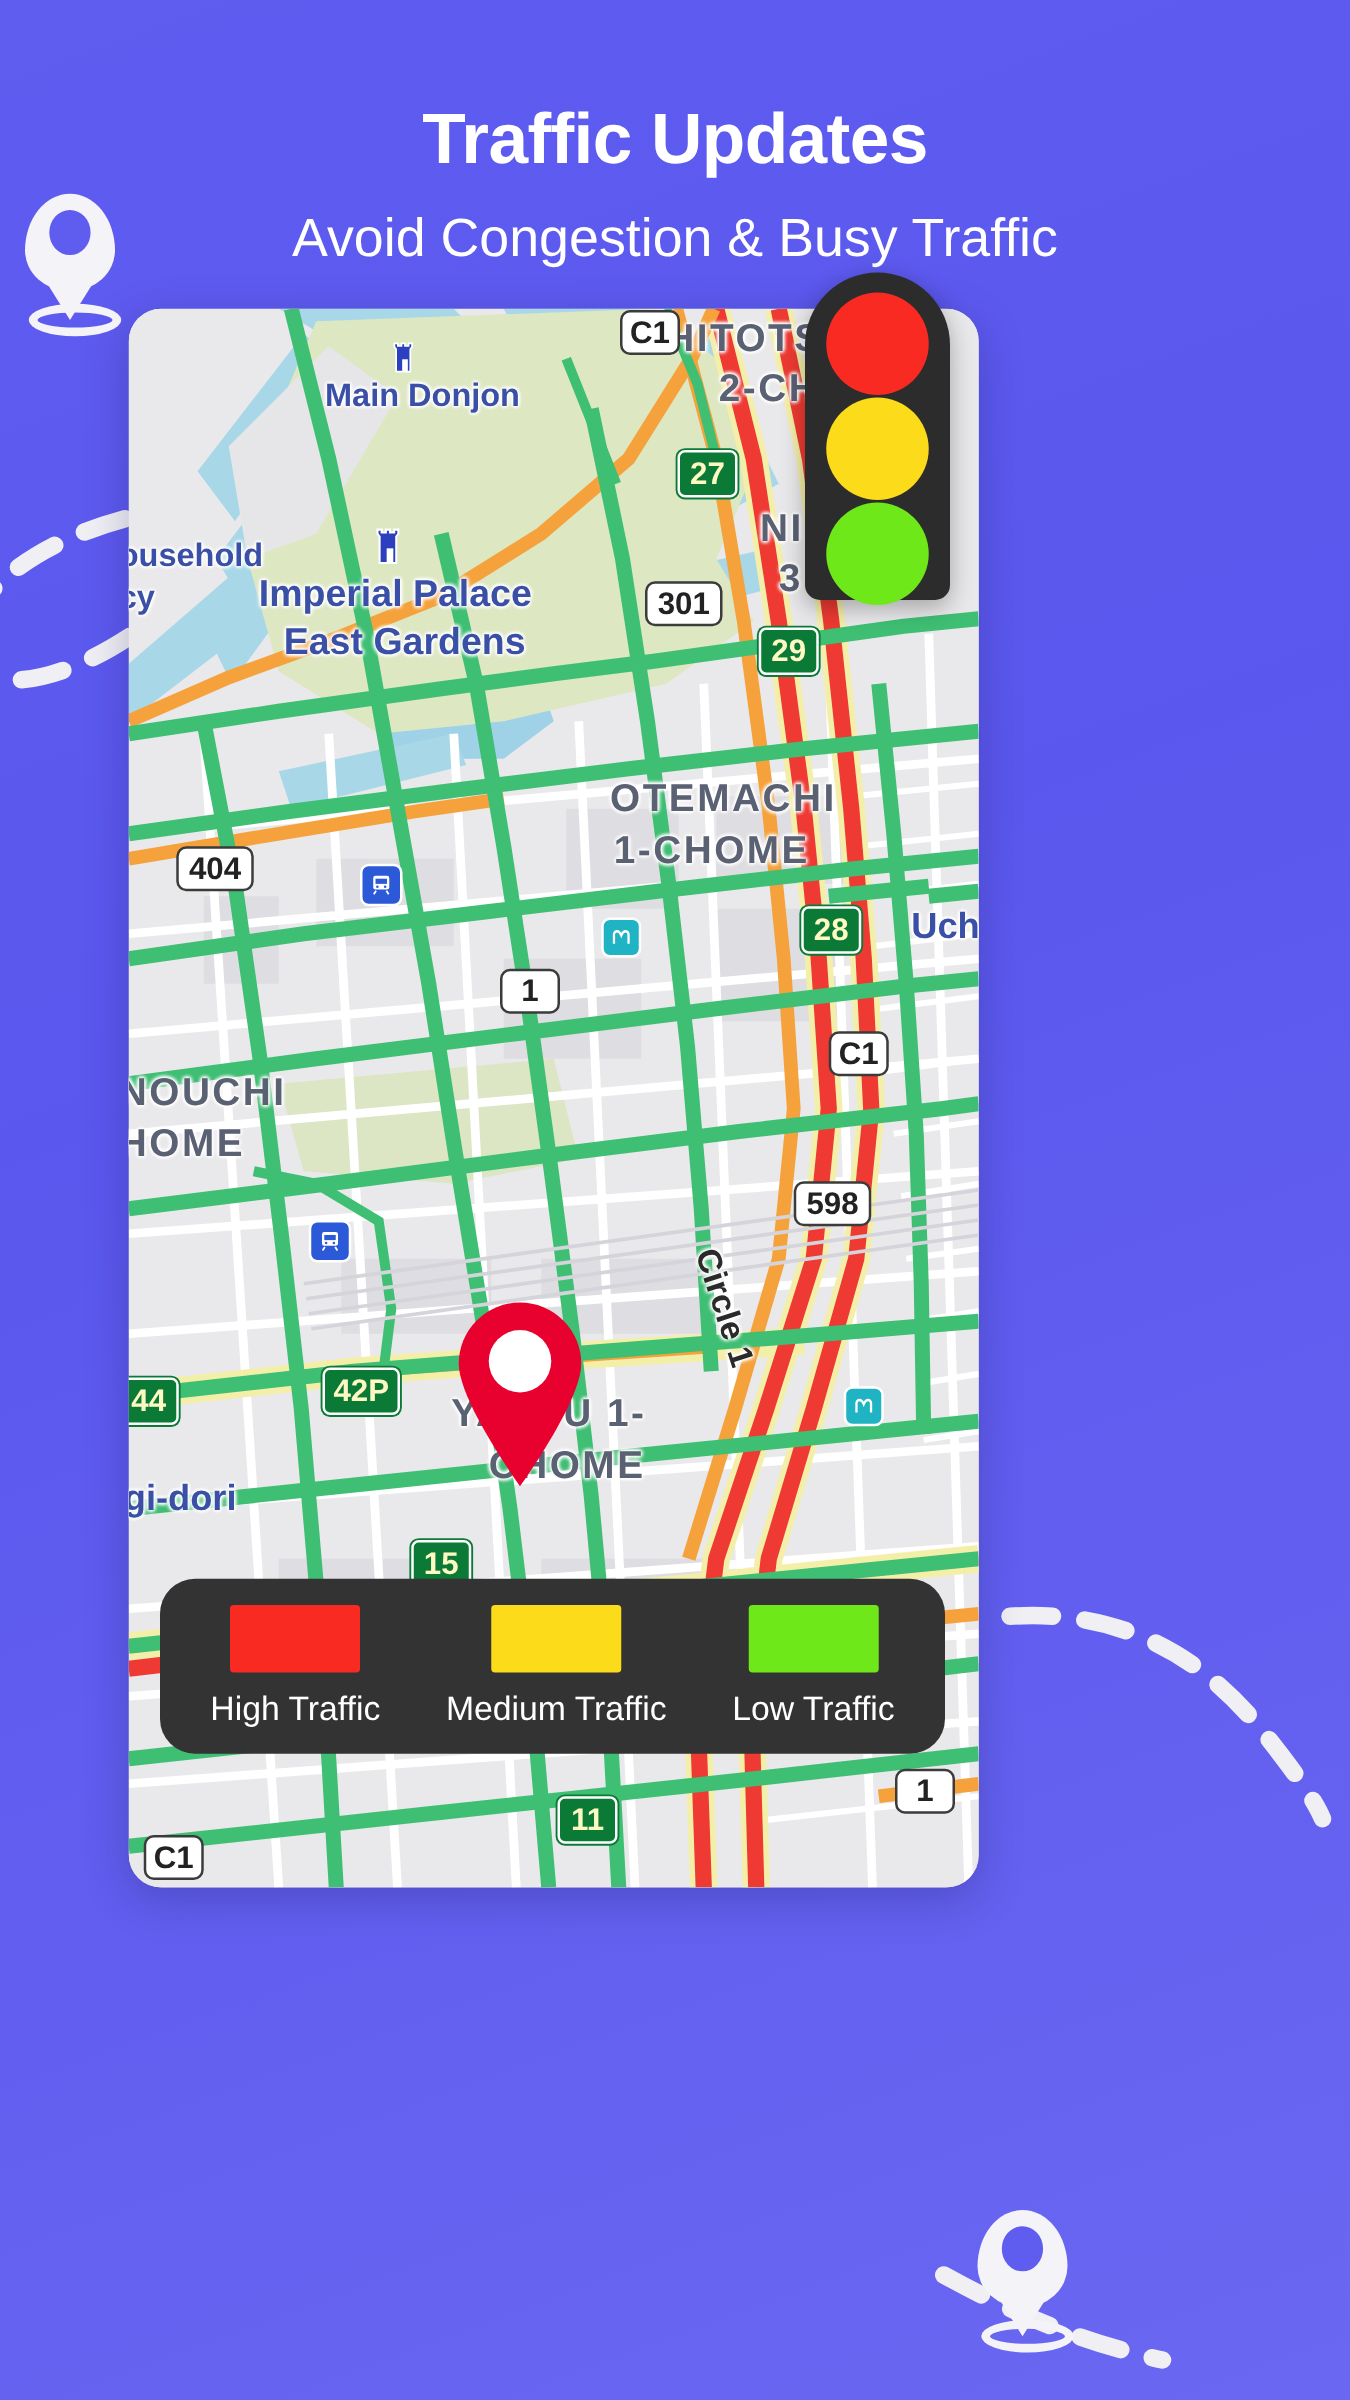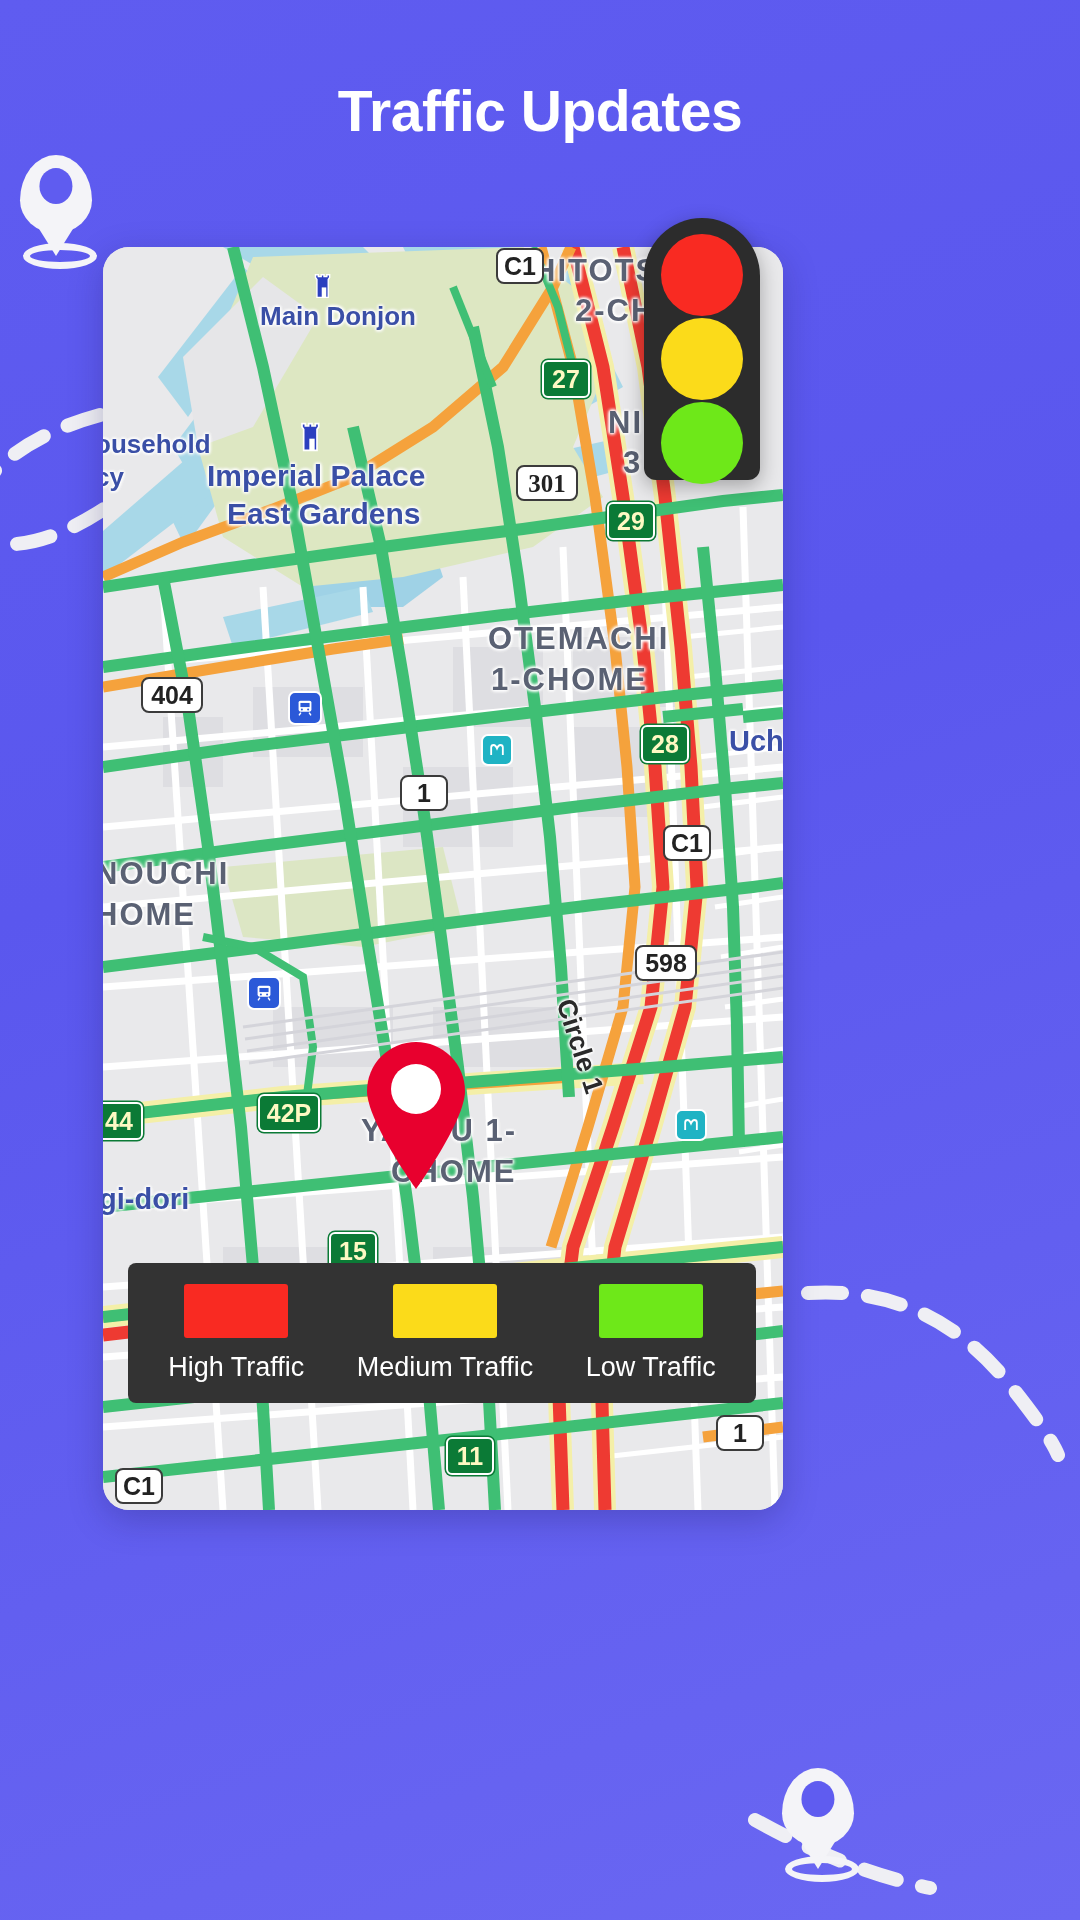--- a/index.html
+++ b/index.html
@@ -90,34 +90,35 @@
     box-shadow:0 6px 20px rgba(0,0,0,0.3);
   }
   .tlamp { position:absolute; left:50%; transform:translateX(-50%); width:82px; height:82px; border-radius:50%; }
   .tlamp.red { top:16px; }
   .tlamp.yellow { top:100px; }
   .tlamp.green { top:184px; }
 
   
   .legend {
     position:absolute; left:128px; top:1263px; width:628px; height:140px;
-    background:#333333; border-radius:8px; z-index:70;
+    background:#333333; border-radius:28px; z-index:70;
     display:flex; align-items:center; justify-content:space-around; padding:0 14px;
   }
   .leg-item { display:flex; flex-direction:column; align-items:center; gap:14px; }
   .leg-sw { width:104px; height:54px; border-radius:3px; }
   .leg-lbl { color:#ffffff; font-size:27px; font-weight:400; }
 </style>
 </head>
 <body>
 
 <div id="root">
 
   <div class="hdr">
     <div class="hdr-title">Traffic Updates</div>
+    <div class="hdr-sub">Avoid Congestion &amp; Busy Traffic</div>
   </div>
 
   <svg class="dash-svg" style="left:-40px;top:380px;width:260px;height:200px;">
     <path class="dash-path" d="M 0 150 Q 60 190 160 118 Q 215 78 230 20" stroke-dasharray="34 26"></path>
   </svg>
   <svg class="dash-svg" style="left:-50px;top:415px;width:170px;height:130px;">
     <path class="dash-path" d="M 150 0 Q 40 30 10 110" stroke-dasharray="34 26"></path>
   </svg>
   <svg class="dash-svg" style="left:800px;top:1255px;width:300px;height:200px;">
     <path class="dash-path" d="M 8 38 Q 130 30 210 130 Q 250 180 258 200" stroke-dasharray="34 26"></path>
@@ -341,21 +342,21 @@
           <div class="mlabel grey" style="left: 430px; top: 6px; font-size: 31px;">HITOTS</div>
           <div class="mlabel grey" style="left: 472px; top: 46px; font-size: 31px;">2-CH</div>
           <div class="mlabel grey" style="left: 505px; top: 158px; font-size: 31px;">NI</div>
           <div class="mlabel grey" style="left: 520px; top: 198px; font-size: 31px;">3</div>
           <div class="mlabel " style="color: rgb(42, 42, 42); transform: rotate(72deg); transform-origin: left top; font-weight: 700; left: 476px; top: 748px; font-size: 27px;">Circle 1</div>
         </div>
 
       <div id="map-shields">
           <div class="shield white" style="left: 393px; top: 1px; width: 48px; height: 36px; font-size: 25px;">C1</div>
           <div class="shield green" style="left: 439px; top: 113px; width: 48px; height: 38px; font-size: 25px;">27</div>
-          <div class="shield white" style="left: 413px; top: 218px; width: 62px; height: 36px; font-size: 25px; font-family: Liberation Serif, serif;">301</div>
+          <div class="shield white" style="left: 413px; top: 218px; width: 62px; height: 36px; font-size: 25px;">301</div>
           <div class="shield green" style="left: 504px; top: 255px; width: 48px; height: 38px; font-size: 25px;">29</div>
           <div class="shield white" style="left: 38px; top: 430px; width: 62px; height: 36px; font-size: 25px;">404</div>
           <div class="shield green" style="left: 538px; top: 478px; width: 48px; height: 38px; font-size: 25px;">28</div>
           <div class="shield white" style="left: 297px; top: 528px; width: 48px; height: 36px; font-size: 25px;">1</div>
           <div class="shield white" style="left: 560px; top: 578px; width: 48px; height: 36px; font-size: 25px;">C1</div>
           <div class="shield white" style="left: 532px; top: 698px; width: 62px; height: 36px; font-size: 25px;">598</div>
           <div class="shield green" style="left: 155px; top: 847px; width: 62px; height: 38px; font-size: 25px;">42P</div>
           <div class="shield green" style="left: -8px; top: 855px; width: 48px; height: 38px; font-size: 25px;">44</div>
           <div class="shield green" style="left: 226px; top: 985px; width: 48px; height: 38px; font-size: 25px;">15</div>
           <div class="shield green" style="left: 343px; top: 1190px; width: 48px; height: 38px; font-size: 25px;">11</div>

